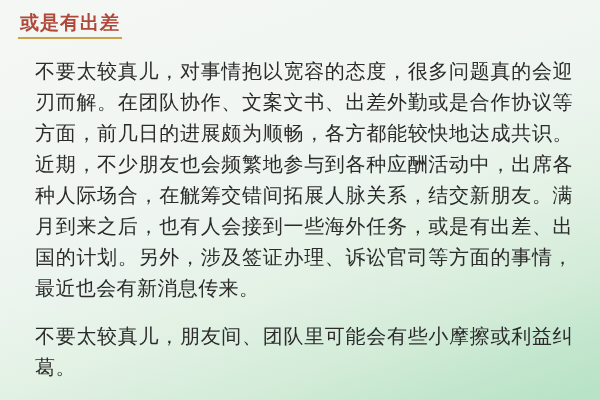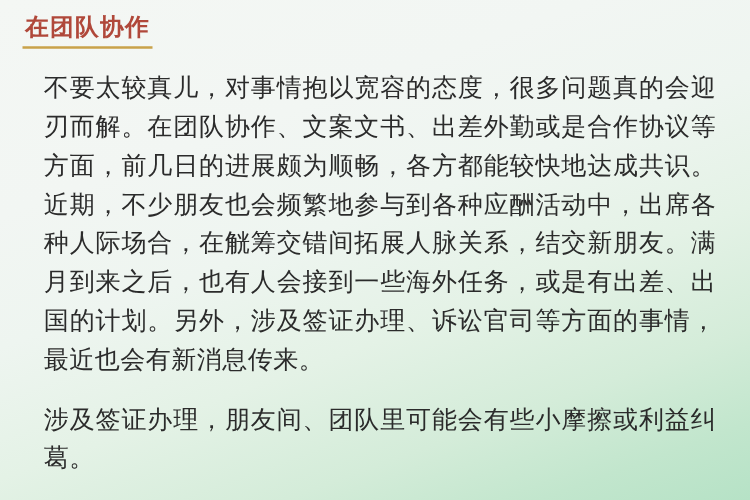--- a/index.html
+++ b/index.html
@@ -60,18 +60,18 @@
   .para {
     margin: 17px;
   }
 </style>
 </head>
 <body>
 
 <div class="page">
   <div class="content">
     <div class="heading-wrap">
-      <span class="heading">在团队协作</span>
+      <span class="heading">或是有出差</span>
     </div>
     <p class="body-text para">不要太较真儿，对事情抱以宽容的态度，很多问题真的会迎刃而解。在团队协作、文案文书、出差外勤或是合作协议等方面，前几日的进展颇为顺畅，各方都能较快地达成共识。近期，不少朋友也会频繁地参与到各种应酬活动中，出席各种人际场合，在觥筹交错间拓展人脉关系，结交新朋友。满月到来之后，也有人会接到一些海外任务，或是有出差、出国的计划。另外，涉及签证办理、诉讼官司等方面的事情，最近也会有新消息传来。</p>
-    <p class="body-text para">涉及签证办理，朋友间、团队里可能会有些小摩擦或利益纠葛。</p>
+    <p class="body-text para">不要太较真儿，朋友间、团队里可能会有些小摩擦或利益纠葛。</p>
   </div>
 </div>
 
 </body></html>

